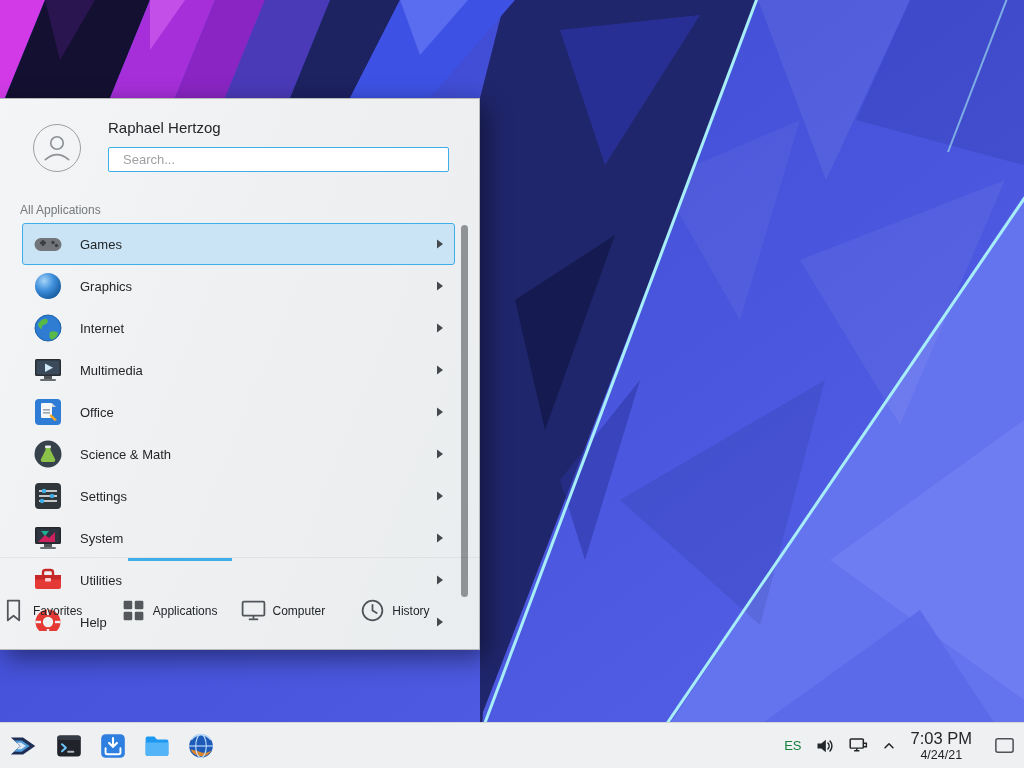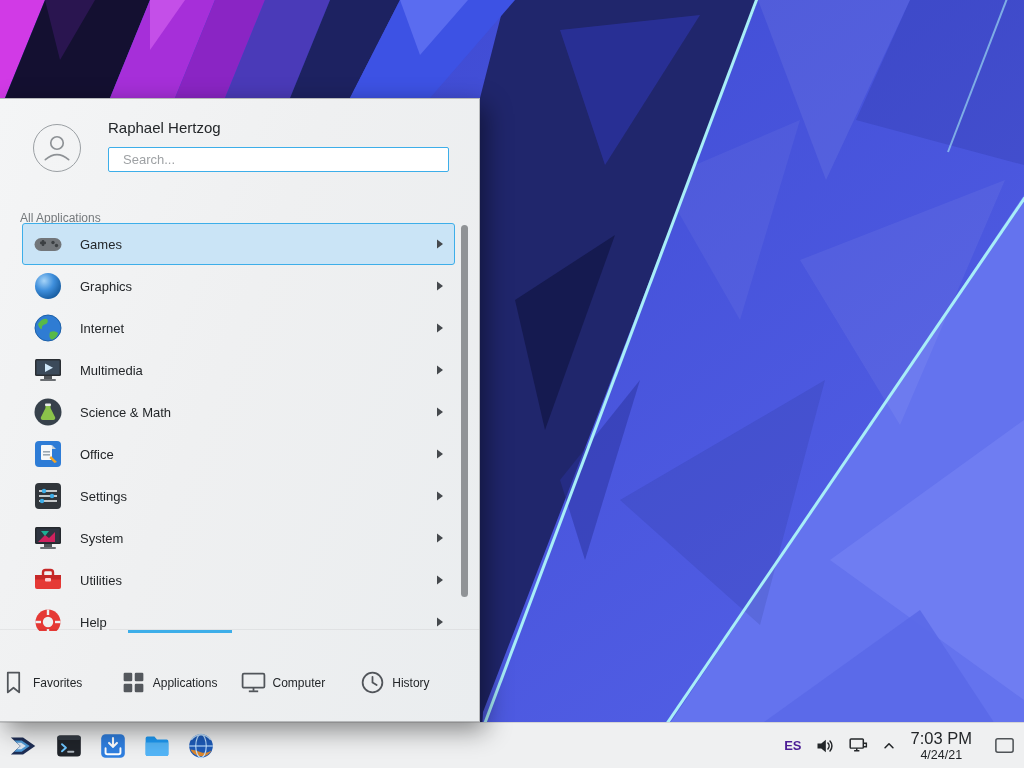--- a/index.html
+++ b/index.html
@@ -3,32 +3,32 @@
 <meta charset="utf-8">
 <style>
   *{margin:0;padding:0;box-sizing:border-box}
   html,body{width:1024px;height:768px;overflow:hidden}
   body{font-family:"Liberation Sans","DejaVu Sans",sans-serif;color:var(--text,#232629);position:relative;background:#2c3aa8}
 
   
   #wallpaper{position:absolute;inset:0;width:1024px;height:768px;display:block}
 
   
-  #menu{position:absolute;left:0;top:98px;width:480px;height:624px;z-index:6;
+  #menu{position:absolute;left:0;top:98px;width:480px;height:552px;z-index:6;
         background:linear-gradient(112deg,#f4f5f6 0%,#eff0f1 45%,#eaedef 100%);
         border:1px solid #b6b8ba;border-left:none;box-shadow:6px 8px 24px rgba(0,0,0,.45)}
   .avatar{position:absolute;left:33px;top:25px;width:48px;height:48px;border-radius:50%;
           border:1.5px solid #9ba0a4;display:flex;align-items:center;justify-content:center;background:transparent;cursor:pointer}
   .avatar svg{width:40px;height:40px}
   .user-name{position:absolute;left:108px;top:20px;font-size:15px;color:var(--text,#232629)}
   .search{position:absolute;left:108px;top:48px;width:341px;height:25px;border:1px solid var(--accent,#3daee9);
           border-radius:2px;background:#fff;font-size:13px;padding:0 14px;outline:none;
           font-family:"Liberation Sans","DejaVu Sans",sans-serif;color:var(--text,#232629)}
   .search::placeholder{color:#9ea1a4}
-  .section-label{position:absolute;left:20px;top:112px;font-size:12px;color:var(--muted,#75797c)}
+  .section-label{position:absolute;left:20px;top:104px;font-size:12px;color:var(--muted,#75797c)}
 
   .cat-list{position:absolute;left:0;top:124px;width:100%;height:408px;overflow:hidden}
   .cat-row{height:42px;display:flex;align-items:center;margin:0 24px 0 22px;padding:0 10px 0 9px;
            border:1px solid transparent;border-radius:3px;cursor:pointer}
   .cat-row.selected{background:var(--selection_bg,#cae4f6);border-color:var(--selection_border,#3daee9)}
   .cat-icon{width:32px;height:32px;flex:0 0 32px}
   .cat-icon svg{width:32px;height:32px;display:block}
   .cat-label{margin-left:16px;font-size:13px;color:var(--text,#232629)}
   .cat-arrow{margin-left:auto;display:flex;align-items:center}
   .cat-arrow svg{width:8px;height:10px}
@@ -43,21 +43,21 @@
   .tlabel{font-size:12px;color:var(--text,#232629);font-family:"Liberation Sans","DejaVu Sans",sans-serif}
 
   
   #panel{position:absolute;left:0;bottom:0;width:100%;height:46px;background:var(--panel_bg,#eff0f1);
          border-top:1px solid #d4d5d6;display:flex;align-items:center;z-index:5}
   .papps{display:flex;align-items:center;gap:16px;padding-left:9px}
   .papp{background:none;border:none;cursor:pointer;display:flex;align-items:center;justify-content:center}
   .papp svg{width:28px;height:28px;display:block}
   .papp.launcher svg{width:30px;height:30px}
   .tray{margin-left:auto;display:flex;align-items:center;gap:13px;padding-right:8px}
-  .kbd{font-size:13px;font-weight:700;color:#4c1d95;cursor:pointer}
+  .kbd{font-size:13px;font-weight:400;color:#15803d;cursor:pointer}
   .tico{display:flex;align-items:center;cursor:pointer}
   .tico.vol svg{width:20px;height:20px}
   .tico.net svg{width:21px;height:21px}
   .tico.caret svg{width:14px;height:14px}
   .tico.desk svg{width:23px;height:23px;margin-left:6px}
   .clock{text-align:center;line-height:1.15;cursor:pointer;margin:12px 2px}
   .clock .time{font-size:16.5px;font-weight:500;color:var(--text,#232629)}
   .clock .date{font-size:12.5px;color:var(--text,#232629)}
 </style>
 </head>
@@ -183,45 +183,45 @@
       <span class="cat-arrow">
           <svg viewBox="0 0 8 10">
             <path d="M1 0.5 L7 5 L1 9.5z" fill="#45494d"></path>
           </svg>
         </span>
     </div>
 
     <div class="cat-row">
       <span class="cat-icon">
         <svg viewBox="0 0 32 32">
-            <circle cx="16" cy="16" r="13.5" fill="#37414b"></circle>
-            <path d="M13.5 9 h5 v3 l4.5 9 a2 2 0 0 1 -1.8 3 h-10.4 a2 2 0 0 1 -1.8 -3 l4.5 -9z" fill="#8bc34a"></path>
-            <rect x="13" y="7.5" width="6" height="2.6" rx="1" fill="#e8eaec"></rect>
-          </svg>
-      </span>
-      <span class="cat-label">Science &amp; Math</span>
-      <span class="cat-arrow">
-          <svg viewBox="0 0 8 10">
-            <path d="M1 0.5 L7 5 L1 9.5z" fill="#45494d"></path>
-          </svg>
-        </span>
-    </div>
-
-    <div class="cat-row">
-      <span class="cat-icon">
-        <svg viewBox="0 0 32 32">
             <rect x="3" y="3" width="26" height="26" rx="4" fill="#2e7cd6"></rect>
             <rect x="9" y="7" width="11" height="15" rx="1" fill="#f5f7f9"></rect>
             <path d="M20 7 l4 4 h-4z" fill="#c9d2da"></path>
             <rect x="11" y="13" width="7" height="1.6" fill="#9aa7b2"></rect>
             <rect x="11" y="16" width="7" height="1.6" fill="#9aa7b2"></rect>
             <path d="M19 18 l6 6 -2.5 1 -5 -5z" fill="#f6a623"></path>
           </svg>
       </span>
       <span class="cat-label">Office</span>
+      <span class="cat-arrow">
+          <svg viewBox="0 0 8 10">
+            <path d="M1 0.5 L7 5 L1 9.5z" fill="#45494d"></path>
+          </svg>
+        </span>
+    </div>
+
+    <div class="cat-row">
+      <span class="cat-icon">
+        <svg viewBox="0 0 32 32">
+            <circle cx="16" cy="16" r="13.5" fill="#37414b"></circle>
+            <path d="M13.5 9 h5 v3 l4.5 9 a2 2 0 0 1 -1.8 3 h-10.4 a2 2 0 0 1 -1.8 -3 l4.5 -9z" fill="#8bc34a"></path>
+            <rect x="13" y="7.5" width="6" height="2.6" rx="1" fill="#e8eaec"></rect>
+          </svg>
+      </span>
+      <span class="cat-label">Science &amp; Math</span>
       <span class="cat-arrow">
           <svg viewBox="0 0 8 10">
             <path d="M1 0.5 L7 5 L1 9.5z" fill="#45494d"></path>
           </svg>
         </span>
     </div>
 
     <div class="cat-row">
       <span class="cat-icon">
         <svg viewBox="0 0 32 32">

